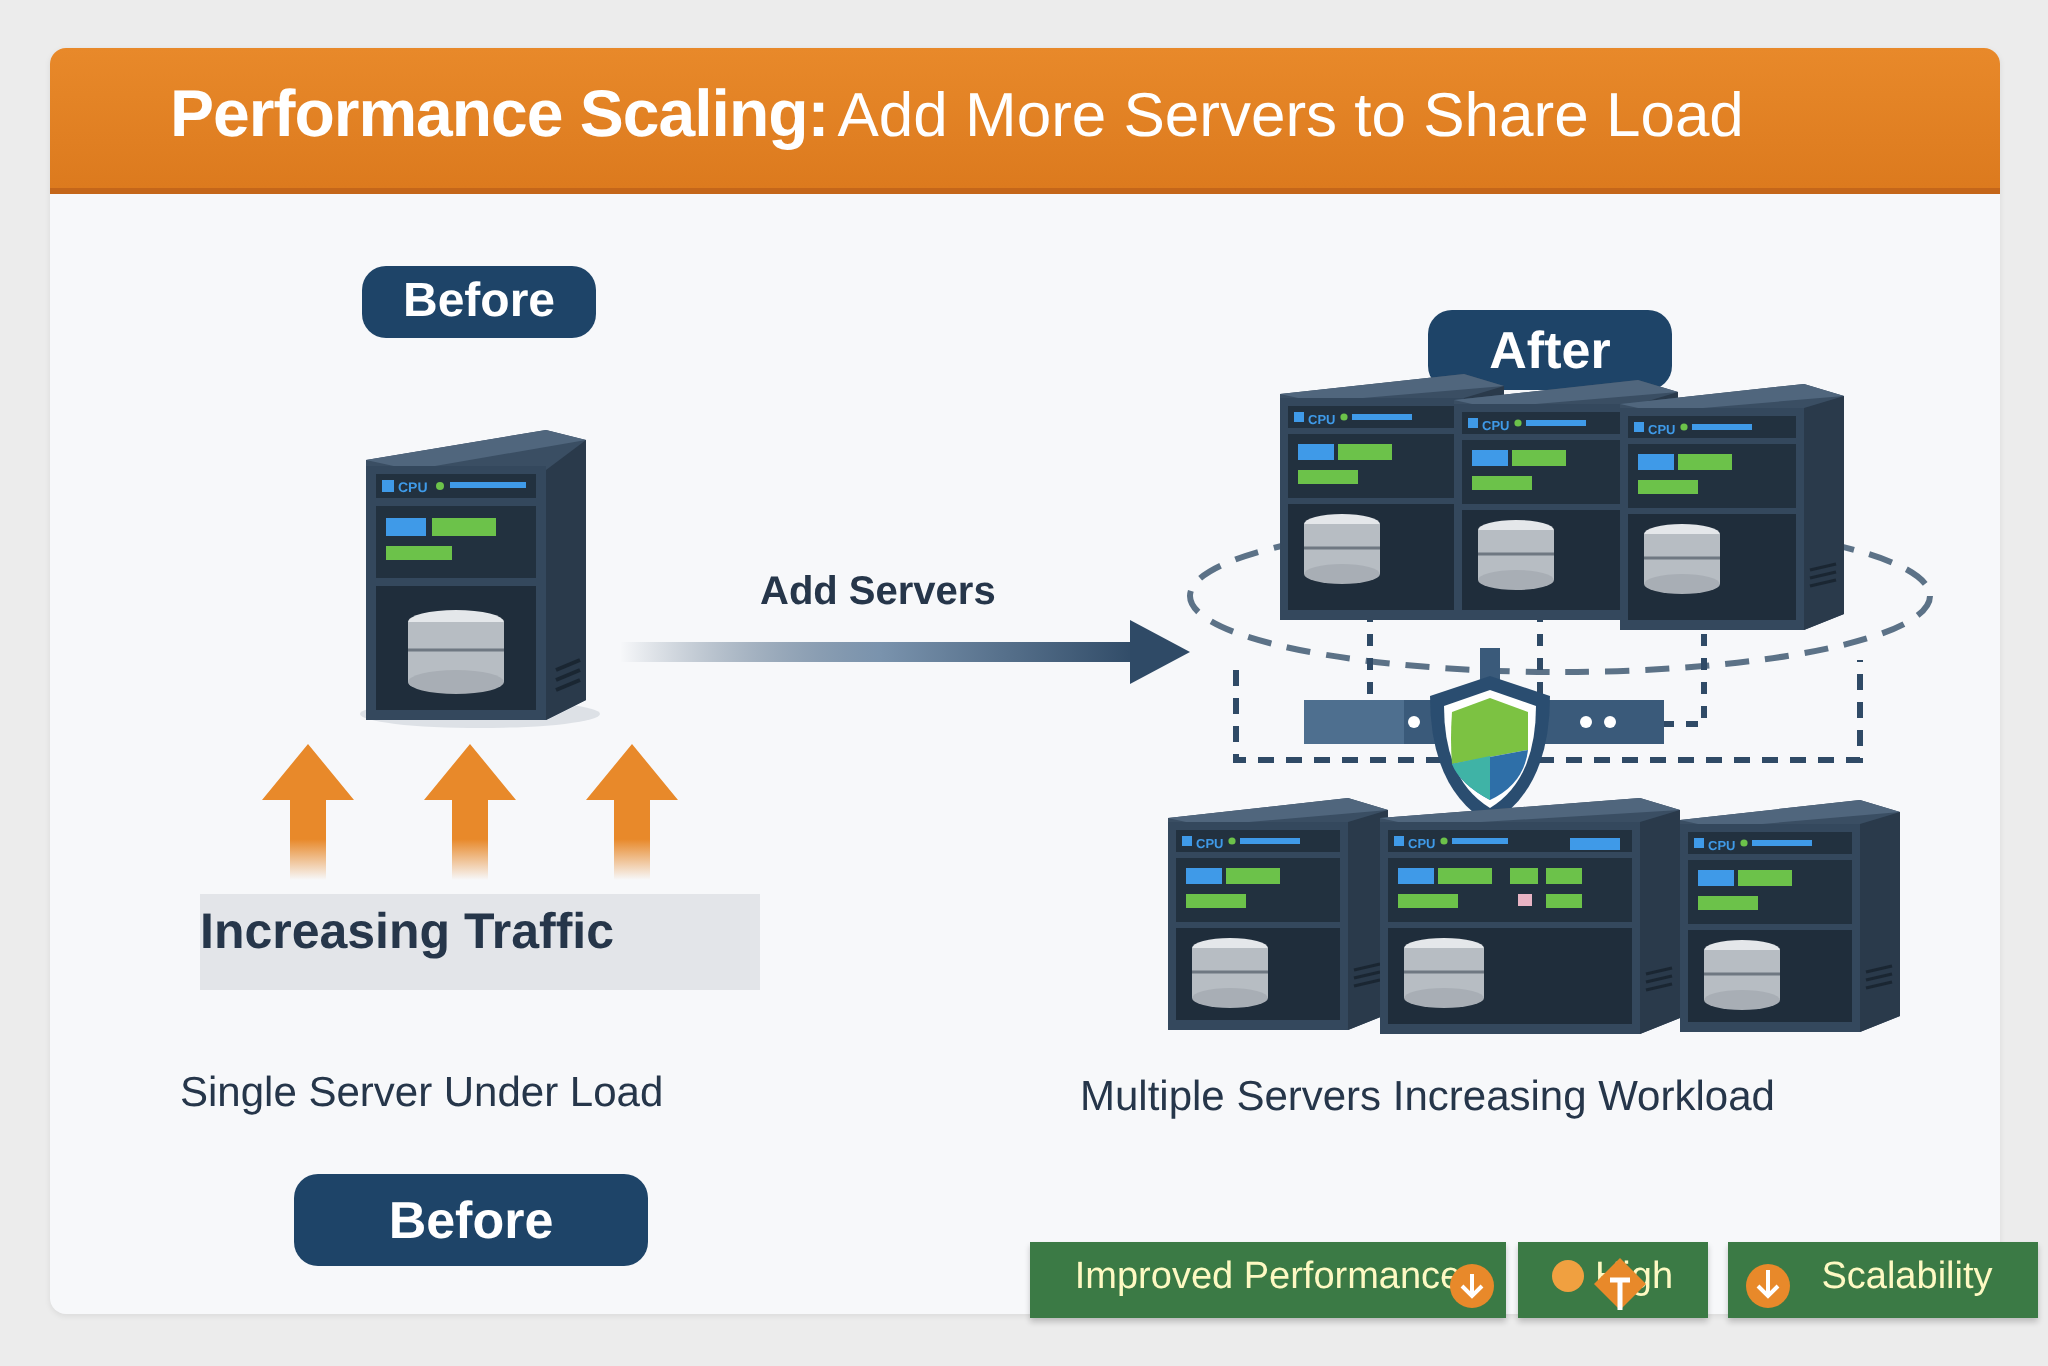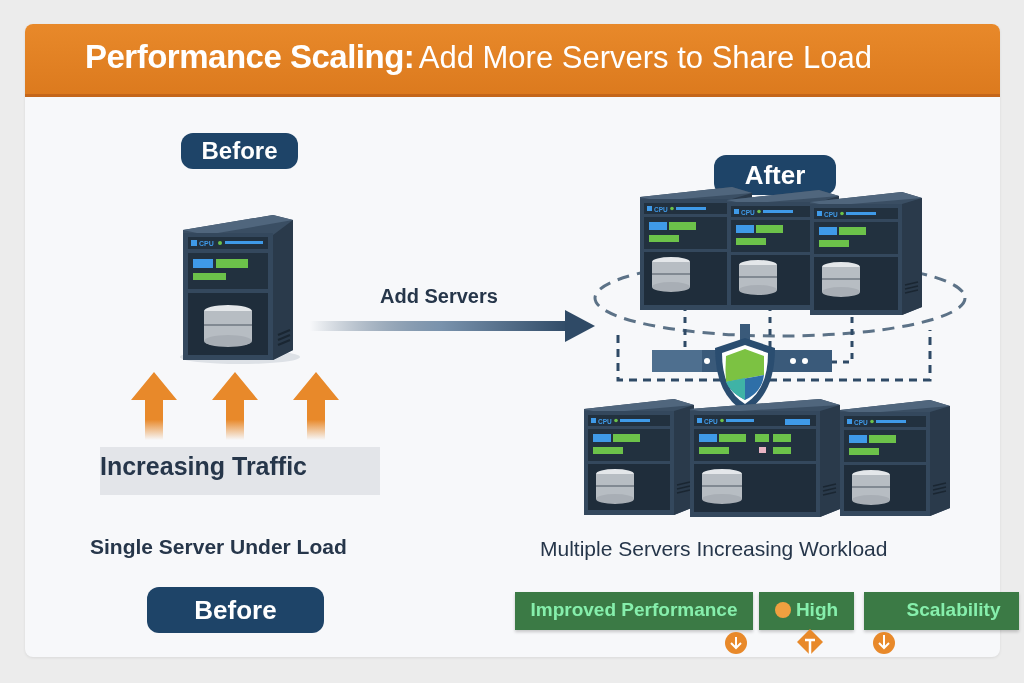--- a/index.html
+++ b/index.html
@@ -4,21 +4,21 @@
 <style>
   html, body { margin:0; padding:0; }
   body { width:1024px; height:683px; background:#ececec; font-family:"Liberation Sans", sans-serif; position:relative; overflow:hidden; }
   .card { position:absolute; left:25px; top:24px; width:975px; height:633px; background:#f7f8fa; border-radius:8px; box-shadow:0 1px 3px rgba(0,0,0,0.08); overflow:hidden; }
   .banner { position:absolute; left:0; top:0; width:975px; height:70px; background:linear-gradient(#e8892a,#dc7a1e); border-bottom:3px solid #c4661a; }
   .banner-title { position:absolute; left:60px; top:14px; color:#fff; white-space:nowrap; }
   .banner-title .t1 { font-weight:bold; font-size:33px; letter-spacing:-0.5px; }
   .banner-title .t2 { font-size:31px; }
   .navy-label { position:absolute; background:#1e4468; color:#fff; font-weight:bold; text-align:center;border-radius:12px; }
   .txt { position:absolute; color:#26364a; font-weight:bold; white-space:nowrap; text-align:left; }
-  .green-tag { position:absolute; background:#3b7a45; color:#86efac; font-weight:bold; font-size:19px; text-align:center; box-shadow:0 2px 3px rgba(0,0,0,0.2); white-space:nowrap; }
+  .green-tag { position:absolute; background:#3b7a45; color:#fef9c3; font-weight:normal; font-size:19px; text-align:center; box-shadow:0 2px 3px rgba(0,0,0,0.2); white-space:nowrap;margin-top:29px; }
   .traffic-box { position:absolute; left:75px; top:428px; width:280px; height:48px; background:#e3e5e9; }
   svg { position:absolute; overflow:visible; }
 </style>
 </head>
 <body>
 
 <div class="card">
   <div class="banner">
     <div class="banner-title">
       <span class="t1">Performance Scaling:</span>
@@ -69,21 +69,21 @@
 <svg style="left:211px;top:372px;" width="48" height="68" viewBox="0 0 48 68">
   <polygon points="24,0 47,28 33,28 33,68 15,68 15,28 1,28" fill="url(#ag)"></polygon>
 </svg>
 <svg style="left:292px;top:372px;" width="48" height="68" viewBox="0 0 48 68">
   <polygon points="24,0 47,28 33,28 33,68 15,68 15,28 1,28" fill="url(#ag)"></polygon>
 </svg>
 
 <div class="traffic-box" style="left:100px;top:447px;"></div>
 <div class="txt" style="left:100px;top:452px;width:280px;font-size:25px;">Increasing Traffic</div>
 
-<div class="txt" style="left:90px;top:535px;width:300px;font-size:21px;font-weight:bold;color:#26364a;">Single Server Under Load</div>
+<div class="txt" style="left:90px;top:535px;width:300px;font-size:21px;font-weight:normal;color:#26364a;">Single Server Under Load</div>
 
 <div class="navy-label" style="left:147px;top:587px;width:177px;height:46px;line-height:46px;font-size:26px;">Before</div>
 
 <div class="txt" style="left:380px;top:285px;width:170px;font-size:20px;">Add Servers</div>
 <svg style="left:310px;top:310px;" width="290" height="32" viewBox="0 0 290 32">
   <defs>
       <linearGradient id="hg" x1="0" y1="0" x2="1" y2="0">
         <stop offset="0" stop-color="#2f4a66" stop-opacity="0"></stop>
         <stop offset="0.5" stop-color="#7a93ad"></stop>
         <stop offset="1" stop-color="#2f4a66"></stop>

